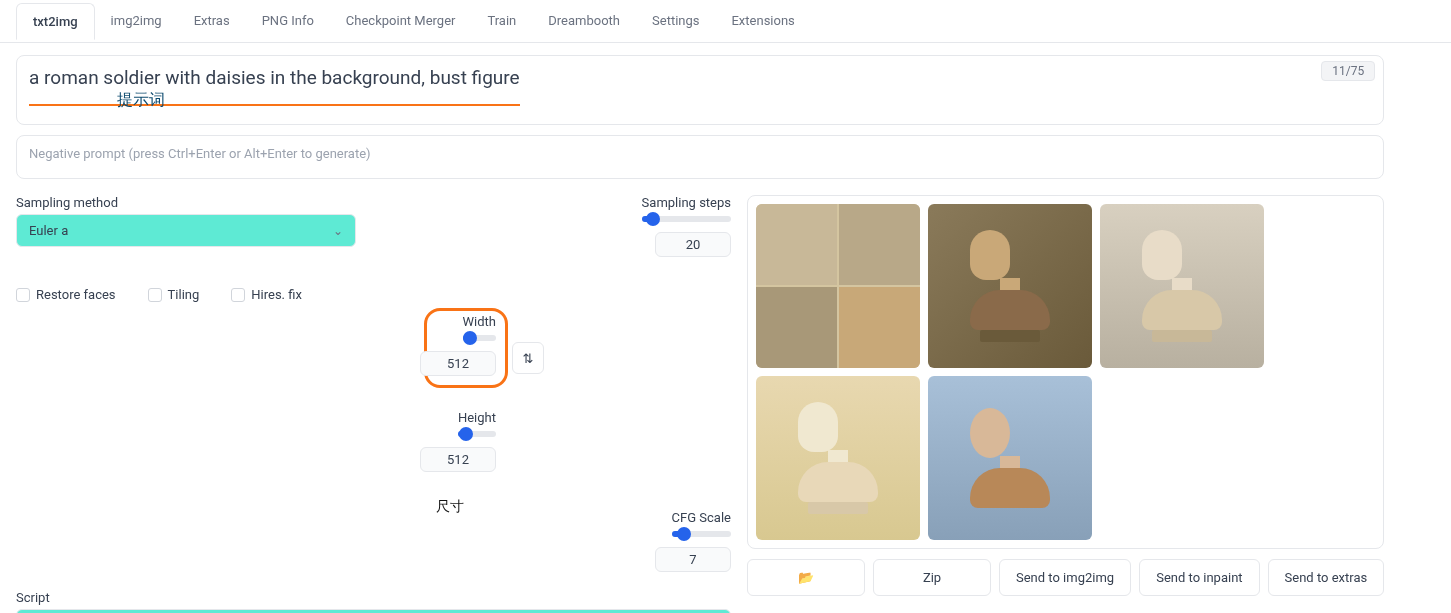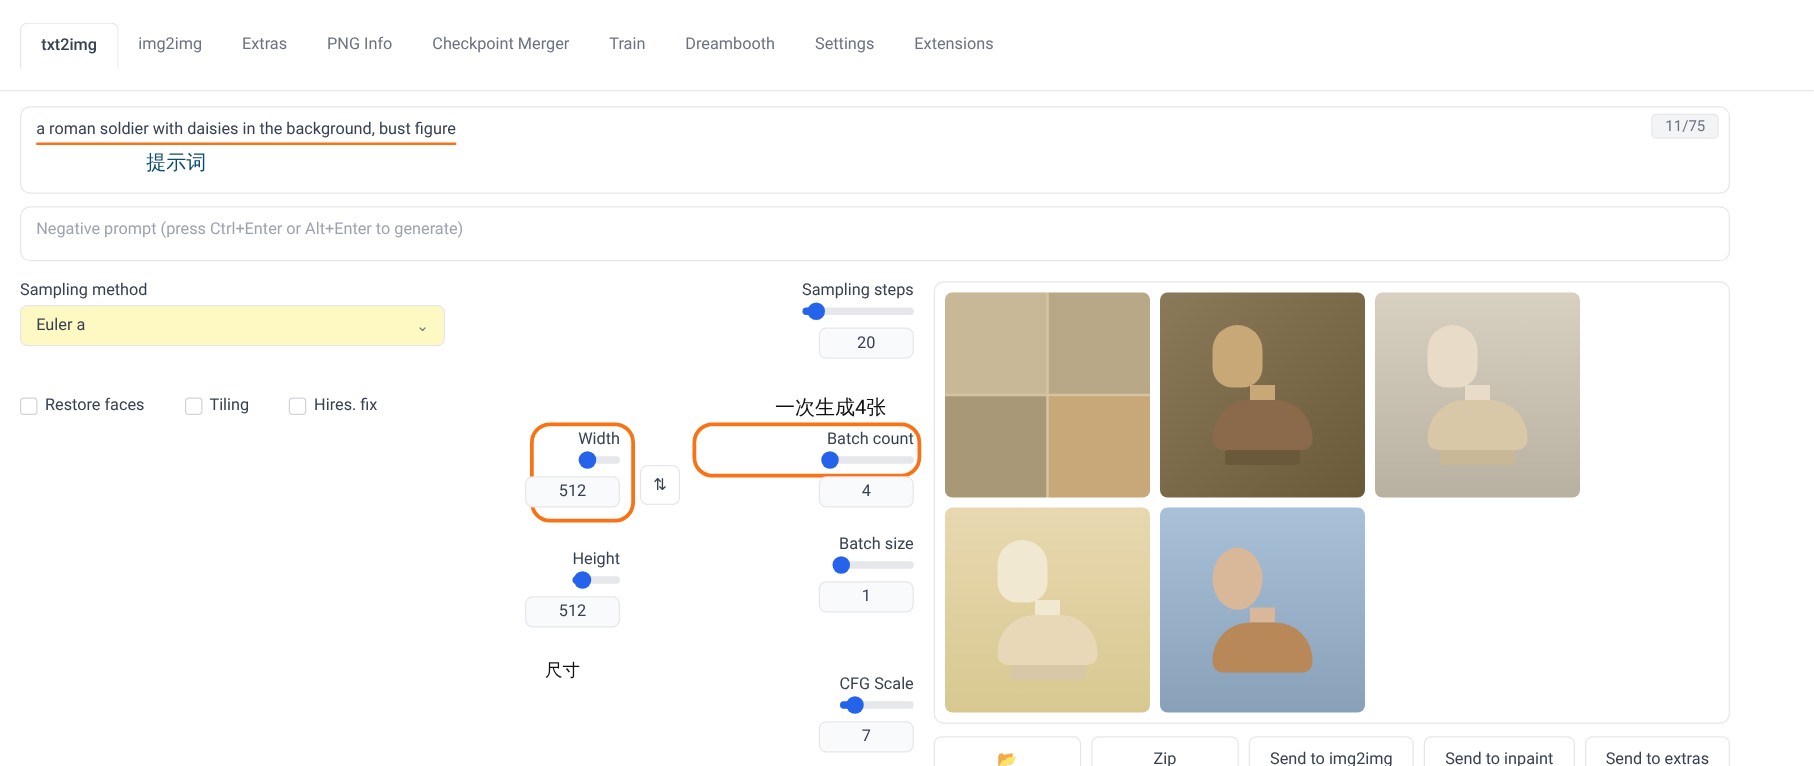--- a/index.html
+++ b/index.html
@@ -1,38 +1,38 @@
 <!DOCTYPE html>
 <html><head>
 <meta charset="utf-8">
 <style>
 * { box-sizing: border-box; margin: 0; padding: 0; font-family: -apple-system, BlinkMacSystemFont, "Segoe UI", Roboto, sans-serif; }
 body { background: #fff; font-size: 13px; color: #374151; width: 1451px; height: 613px; overflow: hidden; }
 
-.tabs { display: flex; border-bottom: 1px solid #e5e7eb; padding: 18px 16px; }
+.tabs { display: flex; border-bottom: 1px solid #e5e7eb; padding: 3px 16px; }
 .tab { padding: 10px 16px; color: #6b7280; cursor: pointer; font-size: 13px; }
 .tab.active { border: 1px solid #e5e7eb; border-bottom: 1px solid #fff; border-radius: 6px 6px 0 0; color: #374151; font-weight: 500; margin-bottom: -1px; }
 
 .main { display: flex; padding: 12px 16px; gap: 16px; }
 .left { flex: 0 0 1162px; }
 
 .prompt-box { position: relative; border: 1px solid #e5e7eb; border-radius: 8px; padding: 10px 12px; margin-bottom: 10px; min-height: 70px; background: #fff; }
-.prompt-text { color: #374151; font-size: 13px; display: inline-block; border-bottom: 2px solid #f97316; padding-bottom: 3px; }
+.prompt-text { color: #374151; font-size: 19px; display: inline-block; border-bottom: 2px solid #f97316; padding-bottom: 15px; }
 .token-count { position: absolute; top: 5px; right: 8px; background: #f3f4f6; border: 1px solid #e5e7eb; border-radius: 4px; padding: 2px 10px; font-size: 12px; color: #6b7280; }
 .neg-prompt { border: 1px solid #e5e7eb; border-radius: 8px; padding: 10px 12px; min-height: 44px; color: #9ca3af; font-size: 13px; margin-bottom: 16px; background: #fff; }
 .anno-prompt { position: absolute; top: 34px; left: 100px; font-size: 16px; color: #0c4a6e; font-weight: 400; }
 
 .controls { display: flex; gap: 16px; }
 .ctrl-left { flex: 0 0 715px; }
 .ctrl-right { flex: 1; }
 
 .row { margin-bottom: 10px; }
 .label { font-size: 13px; color: #374151; margin-bottom: 4px; display: block; }
 
-.dropdown { border: 1px solid #e5e7eb; border-radius: 6px; padding: 8px 12px; display: flex; justify-content: space-between; align-items: center; cursor: pointer; background: #fef9c3; }
+.dropdown { border: 1px solid #e5e7eb; border-radius: 6px; padding: 8px 12px; display: flex; justify-content: space-between; align-items: center; cursor: pointer; background: #5eead4; }
 .chevron { font-size: 12px; color: #6b7280; }
 
 .checks { display: flex; gap: 32px; margin: 12px 0; }
 .check { display: flex; align-items: center; gap: 6px; font-size: 13px; color: #374151; }
 .checkbox { width: 14px; height: 14px; border: 1px solid #d1d5db; border-radius: 3px; }
 
 .slider-row { display: flex; align-items: flex-end; gap: 10px; margin-bottom: 12px; position: relative; flex-direction: column; }
 .slider-block { flex: 1; }
 .slider-label { font-size: 13px; color: #374151; margin-bottom: 6px; }
 .slider-track { position: relative; height: 6px; background: #e5e7eb; border-radius: 3px; }
@@ -151,44 +151,20 @@
                     <div class="slider-thumb" style="left:22%"></div>
                   </div>
                 </div>
                 <div class="slider-val">512</div>
               </div>
               <div class="anno-size" style="left:420px;">尺寸</div>
             </div>
             <div class="swap-btn">
                 <span>⇅</span>
               </div>
-            <div style="flex:1; position:relative;">
-              <div class="hl-box" style="left:-6px; top:-6px; right:-6px; height:44px;"></div>
-              <div class="anno-batch">一次生成4张</div>
-              <div class="slider-row" style="margin-bottom:16px;">
-                <div class="slider-block">
-                  <div class="slider-label">Batch count</div>
-                  <div class="slider-track">
-                    <div class="slider-fill" style="width:3%"></div>
-                    <div class="slider-thumb" style="left:3%"></div>
-                  </div>
-                </div>
-                <div class="slider-val">4</div>
-              </div>
-              <div class="slider-row">
-                <div class="slider-block">
-                  <div class="slider-label">Batch size</div>
-                  <div class="slider-track">
-                    <div class="slider-fill" style="width:3%"></div>
-                    <div class="slider-thumb" style="left:3%"></div>
-                  </div>
-                </div>
-                <div class="slider-val">1</div>
-              </div>
-            </div>
           </div>
         </div>
 
         <div class="slider-row" style="margin-top:20px;">
           <div class="slider-block">
             <div class="slider-label">CFG Scale</div>
             <div class="slider-track">
               <div class="slider-fill" style="width:21%"></div>
               <div class="slider-thumb" style="left:21%"></div>
             </div>

